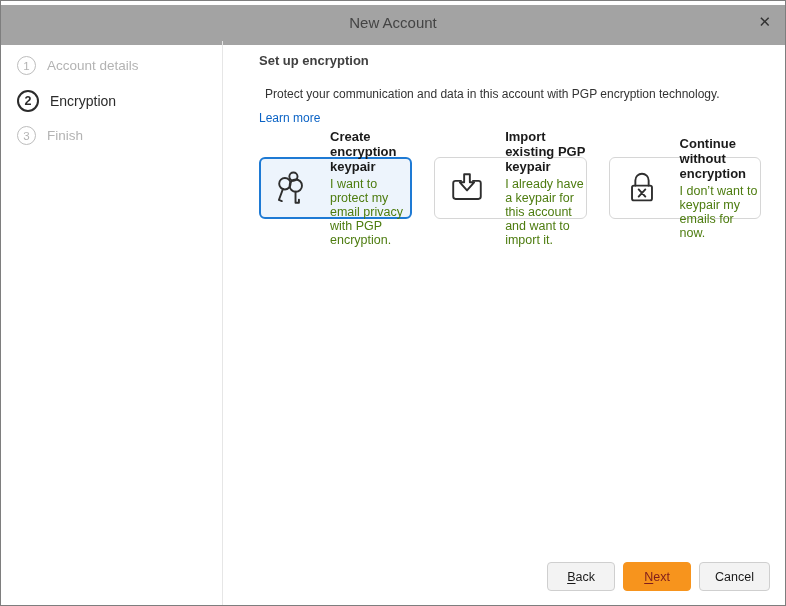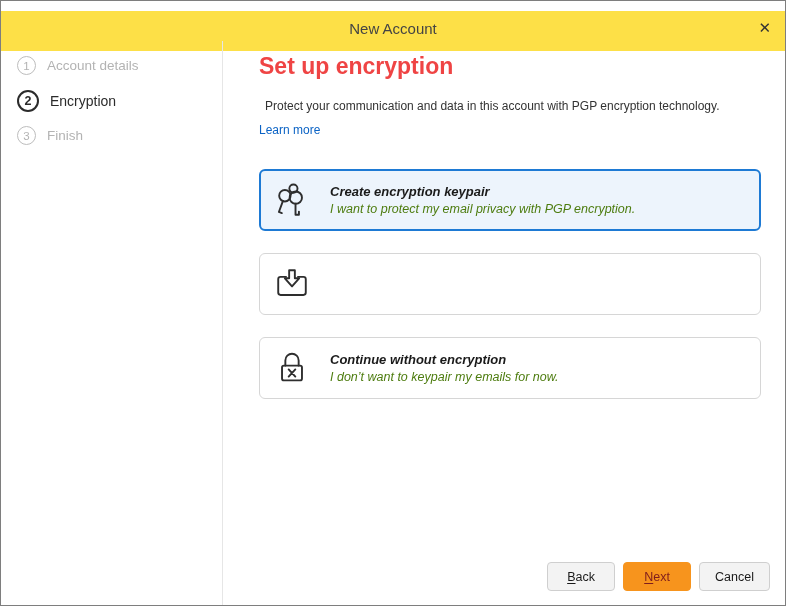--- a/index.html
+++ b/index.html
@@ -12,22 +12,22 @@
   .dialog {
     position: relative;
     width: 786px; height: 606px;
     background: #fff;
     border: 1px solid #7e7e7e;
     overflow: hidden;
   }
 
   
   .titlebar {
-    position: absolute; top: 10px; left: 0; right: 0; height: 40px;
-    background: #fde047;
+    position: absolute; top: 4px; left: 0; right: 0; height: 40px;
+    background: #a3a3a3;
   }
   .title {
     display: block; text-align: center;
     padding-top: 9px;
     font-size: 15px; color: #444;
   }
   .close {
     position: absolute; top: 8px; right: 14px;
     font-size: 15px; color: #333; font-weight: 700;
     cursor: pointer; line-height: 18px;
@@ -58,31 +58,31 @@
     color: #2b2b2b; font-weight: 700; font-size: 12.5px;
   }
 
   
   .main {
     position: absolute; top: 40px; left: 223px; right: 0; bottom: 0;
     padding: 12px 24px 0 35px;
   }
   h1.page-title {
     margin: 0 0 18px 0;
-    font-size: 23px; font-weight: 700; color: #ef4444;
+    font-size: 13px; font-weight: 700; color: #404040;
   }
   .description {
     margin: 6px; font-size: 12px; color: #333; line-height: 1.35;
   }
   .learn-more {
     display: inline-block; 
     font-size: 12px; color: #0b63c5; text-decoration: none; cursor: pointer;
   }
 
-  .cards { margin-top: 31px; display: flex; flex-direction: column; gap: 22px; font-style: italic; }
+  .cards { margin-top: 31px; display: flex; flex-direction: row; gap: 22px; }
   .card {
     height: 62px; width: 100%;
     border: 1px solid #d6d6d6; border-radius: 6px;
     background: #fff;
     display: flex; align-items: center;
     padding-left: 13px;
     cursor: pointer;
   }
   .card.selected {
     border: 2px solid #1e7ad4;
@@ -169,20 +169,24 @@
 
   <div class="card">
     <span class="card-icon">
 
       <svg viewBox="0 0 40 40" fill="none" stroke="#2e2e2e" stroke-width="2" stroke-linejoin="round" style="display: block;">
         <path d="M14.5 12.5 H8 a2.5 2.5 0 0 0 -2.5 2.5 V29 a2.5 2.5 0 0 0 2.5 2.5 H32 a2.5 2.5 0 0 0 2.5 -2.5 V15 a2.5 2.5 0 0 0 -2.5 -2.5 H25.5"></path>
         <path d="M17 5.5 h6 v8.5 h4.5 L20 22.5 L12.5 14 h4.5 z"></path>
       </svg>
 
     </span>
+    <span class="card-text">
+      <span class="card-title">Import existing PGP keypair</span>
+      <span class="card-sub">I already have a keypair for this account and want to import it.</span>
+    </span>
   </div>
 
   <div class="card">
     <span class="card-icon">
 
       <svg viewBox="0 0 40 40" fill="none" stroke="#2e2e2e" stroke-width="2" stroke-linecap="round" stroke-linejoin="round" style="display: block;">
         <path d="M13 17.5 v-5.5 a7 7 0 0 1 14 0 v5.5"></path>
         <rect x="9.5" y="17.5" width="21" height="15.5" rx="2"></rect>
         <path d="M16.5 21.5 l7 7.5 m0 -7.5 l-7 7.5"></path>
       </svg>

